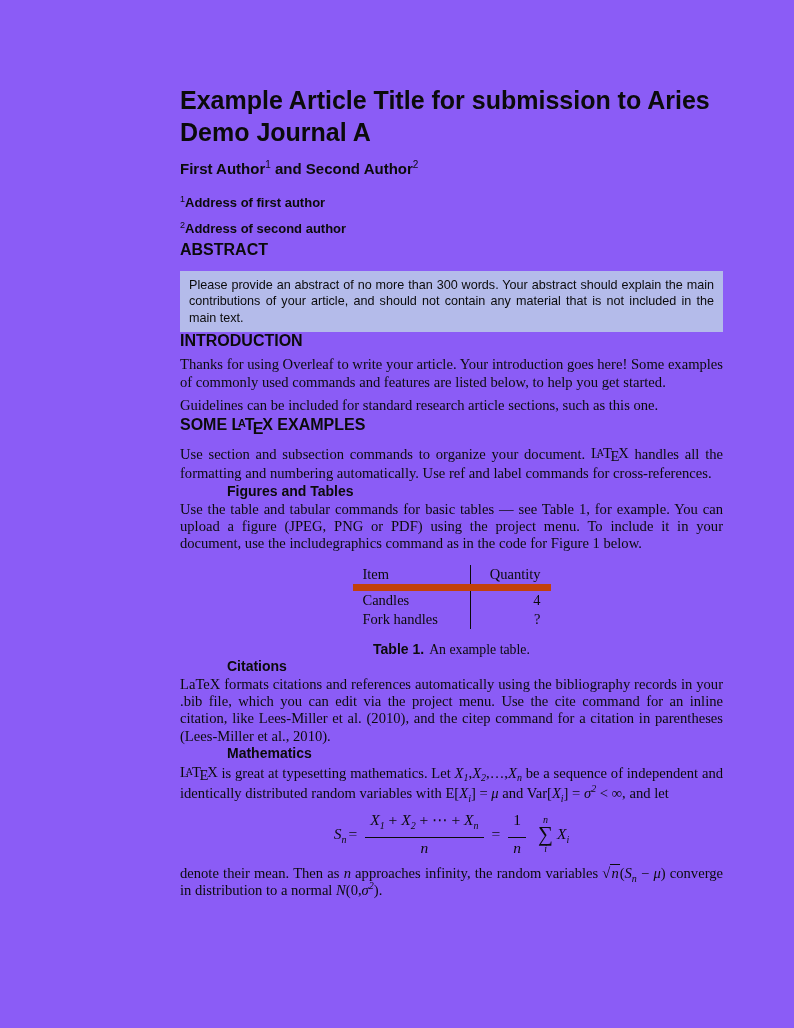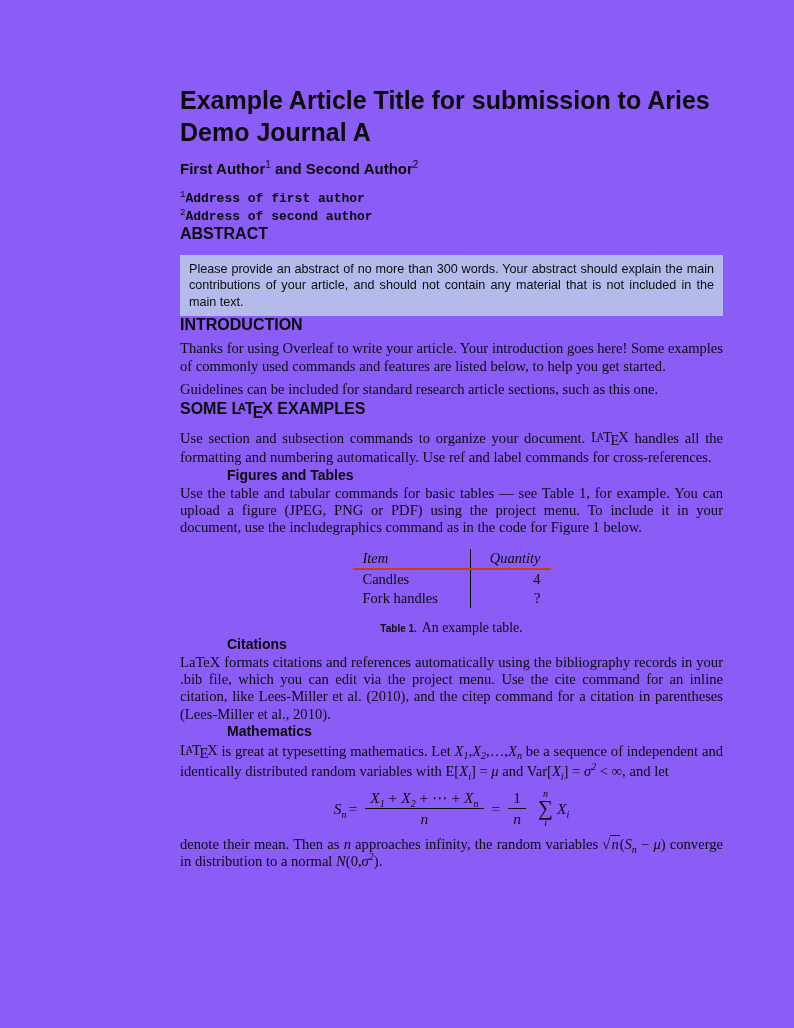--- a/index.html
+++ b/index.html
@@ -7,22 +7,22 @@
   body { font-family:"Liberation Serif","DejaVu Serif",serif; color:#0b0b0b; }
   .page { position:relative; width:794px; height:1028px; background:#8b5cf6; overflow:hidden; }
   .content { position:absolute; left:180px; top:84px; width:543px; }
 
   .title { font-family:"Liberation Sans","DejaVu Sans",sans-serif; font-weight:bold;
            font-size:25px; line-height:32px; margin:0 0 0 0; }
   .authors { font-family:"Liberation Sans","DejaVu Sans",sans-serif; font-weight:bold;
              font-size:15px; margin-top:11px; }
   .authors sup { font-size:10px; font-weight:normal; }
   .addresses { margin-top:11px; }
-  .address-line { font-family:Liberation Mono, monospace; font-weight:bold;
-                  font-size:13px; line-height:14px; }
+  .address-line { font-family:Liberation Sans, sans-serif; font-weight:bold;
+                  font-size:13px; line-height:23px; }
   .address-line sup { font-size:9px; font-weight:normal; }
 
   h2.section { font-family:"Liberation Sans","DejaVu Sans",sans-serif; font-weight:bold;
                font-size:16px; line-height:18px; margin:0; }
   h3.subsection { font-family:"Liberation Sans","DejaVu Sans",sans-serif; font-weight:bold;
                   font-size:14px; line-height:17px; margin:0;padding-left:47px; }
 
   .mt-abstract { margin-top:19px; }
   .mt-section  { margin-top:30px; }
   .mt-mid      { margin-top:14px; }
@@ -46,39 +46,39 @@
 
   
   .mvar { font-style:italic; }
   sub.mvar, sup.mvar { font-size:10px; font-style:italic; line-height:0; }
   .sqrt .radical { font-style:normal; }
   .sqrt .overline { border-top:1px solid #0b0b0b; font-style:italic; padding:0 1px; }
 
   .equation { display:flex; justify-content:center; align-items:center;
               margin:9px 0 8px 0; font-size:15.5px; }
   .frac { display:inline-flex; flex-direction:column; align-items:center; margin:0 6px; }
-  .frac .num { padding:0 5px 1px 5px; border-bottom:1px solid #0b0b0b; }
+  .frac .num { padding:0 5px 8px 5px; border-bottom:1px solid #0b0b0b; }
   .frac .den { padding-top:1px; }
   .eqop { margin:0 2px; }
   .sum { display:inline-flex; flex-direction:column; align-items:center; line-height:1;
          margin:0 4px 0 6px; }
   .sum .sigma { font-size:21px; font-style:normal; line-height:0.9; }
   .sum .sum-top, .sum .sum-bot { font-size:10px; font-style:italic; }
 
   
   .table-wrap { display:flex; justify-content:center; margin-top:12px; }
   table.demo { border-collapse:collapse; font-size:14.5px; }
   table.demo th, table.demo td { font-weight:normal; padding:1px 10px; }
   table.demo .col-item { text-align:left; border-right:1px solid #0b0b0b; min-width:118px; }
   table.demo .col-qty { text-align:right; min-width:80px; }
-  table.demo thead tr { border-bottom:2px solid #c2410c;font-style:italic; }
+  table.demo thead tr { border-bottom:7px solid #c2410c; }
 
   .caption { margin-top:12px; text-align:center; font-size:13.8px; }
   .caption .cap-label { font-family:"Liberation Sans","DejaVu Sans",sans-serif;
-                        font-weight:bold; font-size:10px; margin-right:5px;text-align:right; }
+                        font-weight:bold; font-size:14px; margin-right:5px;text-align:right; }
 </style>
 </head>
 <body>
 
 <div class="page">
   <div class="content">
 
     <h1 class="title">Example Article Title for submission to Aries Demo Journal A</h1>
 
     <div class="authors"><span>First Author</span><sup>1</sup><span> and </span><span>Second Author</span><sup>2</sup></div>

